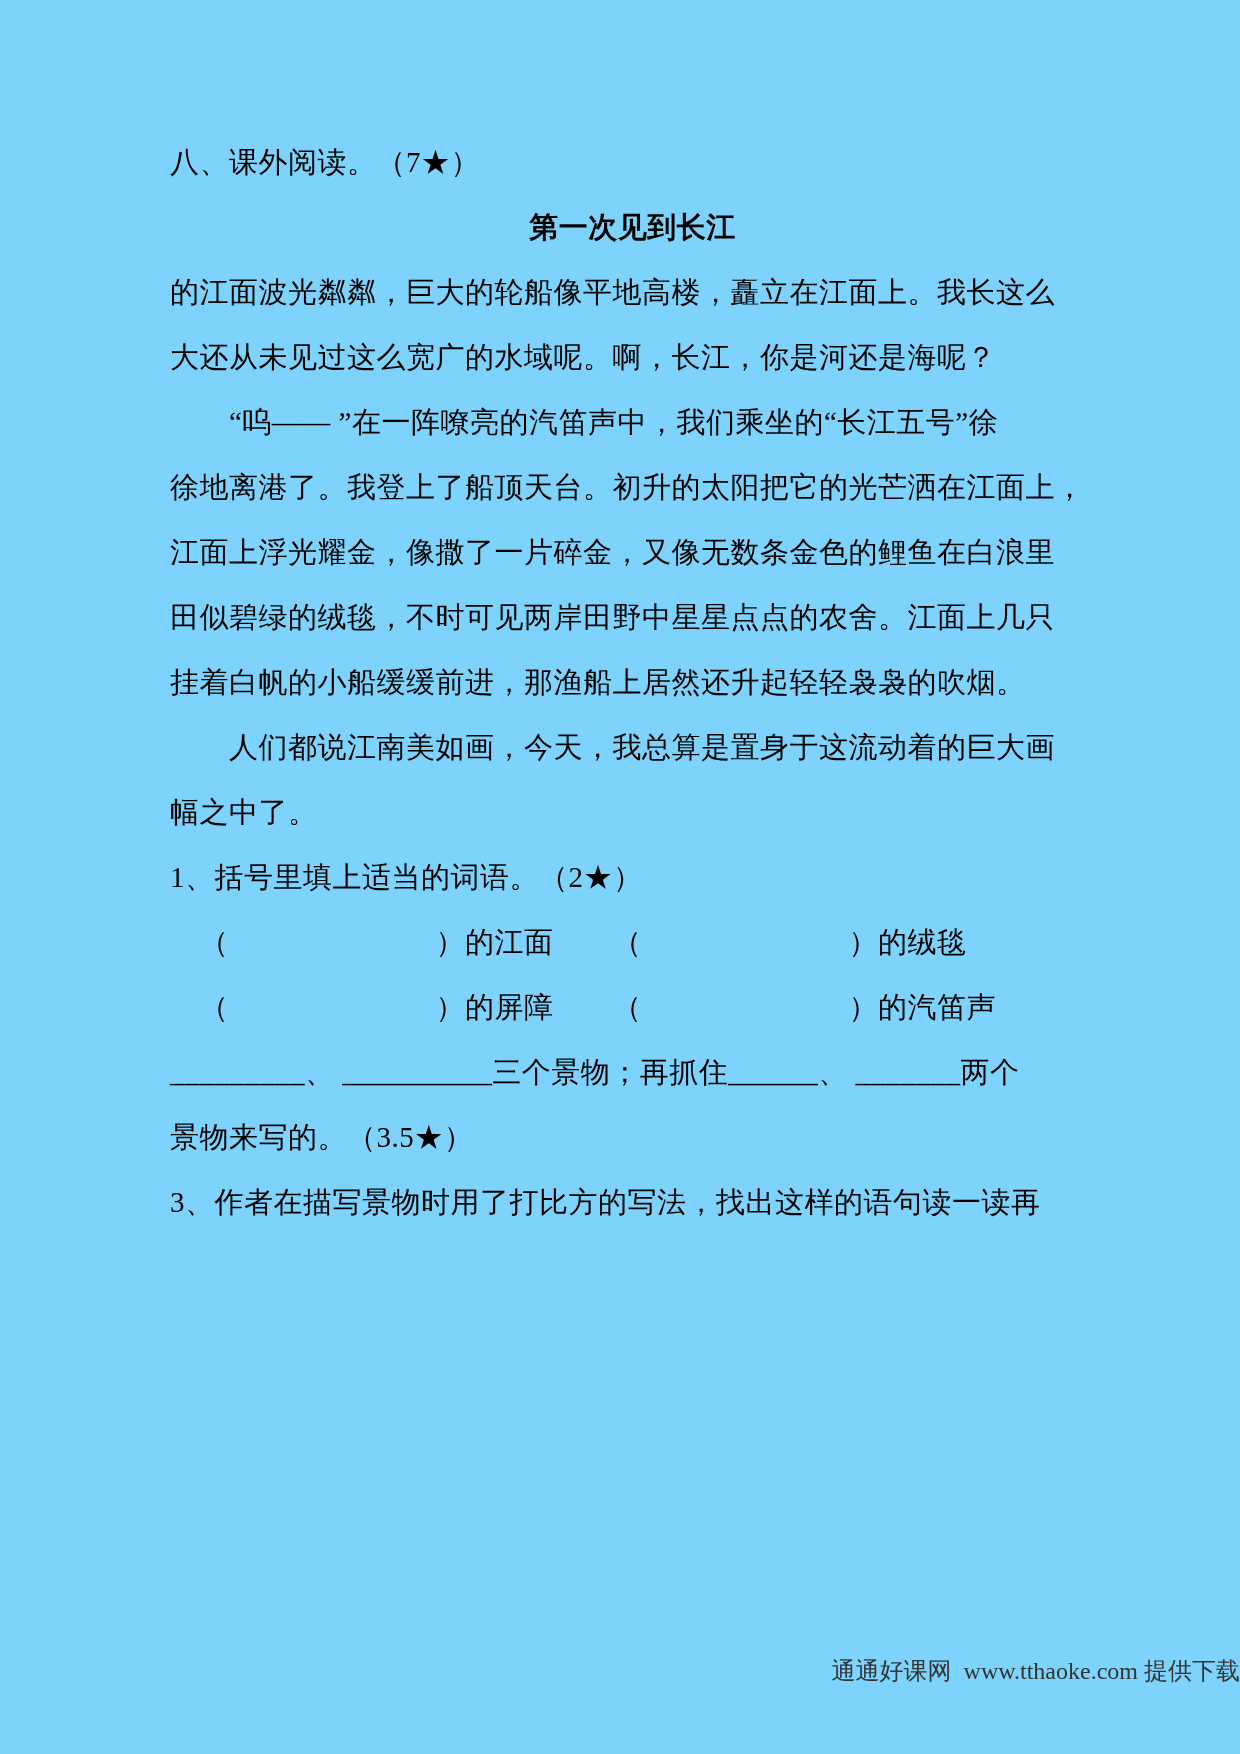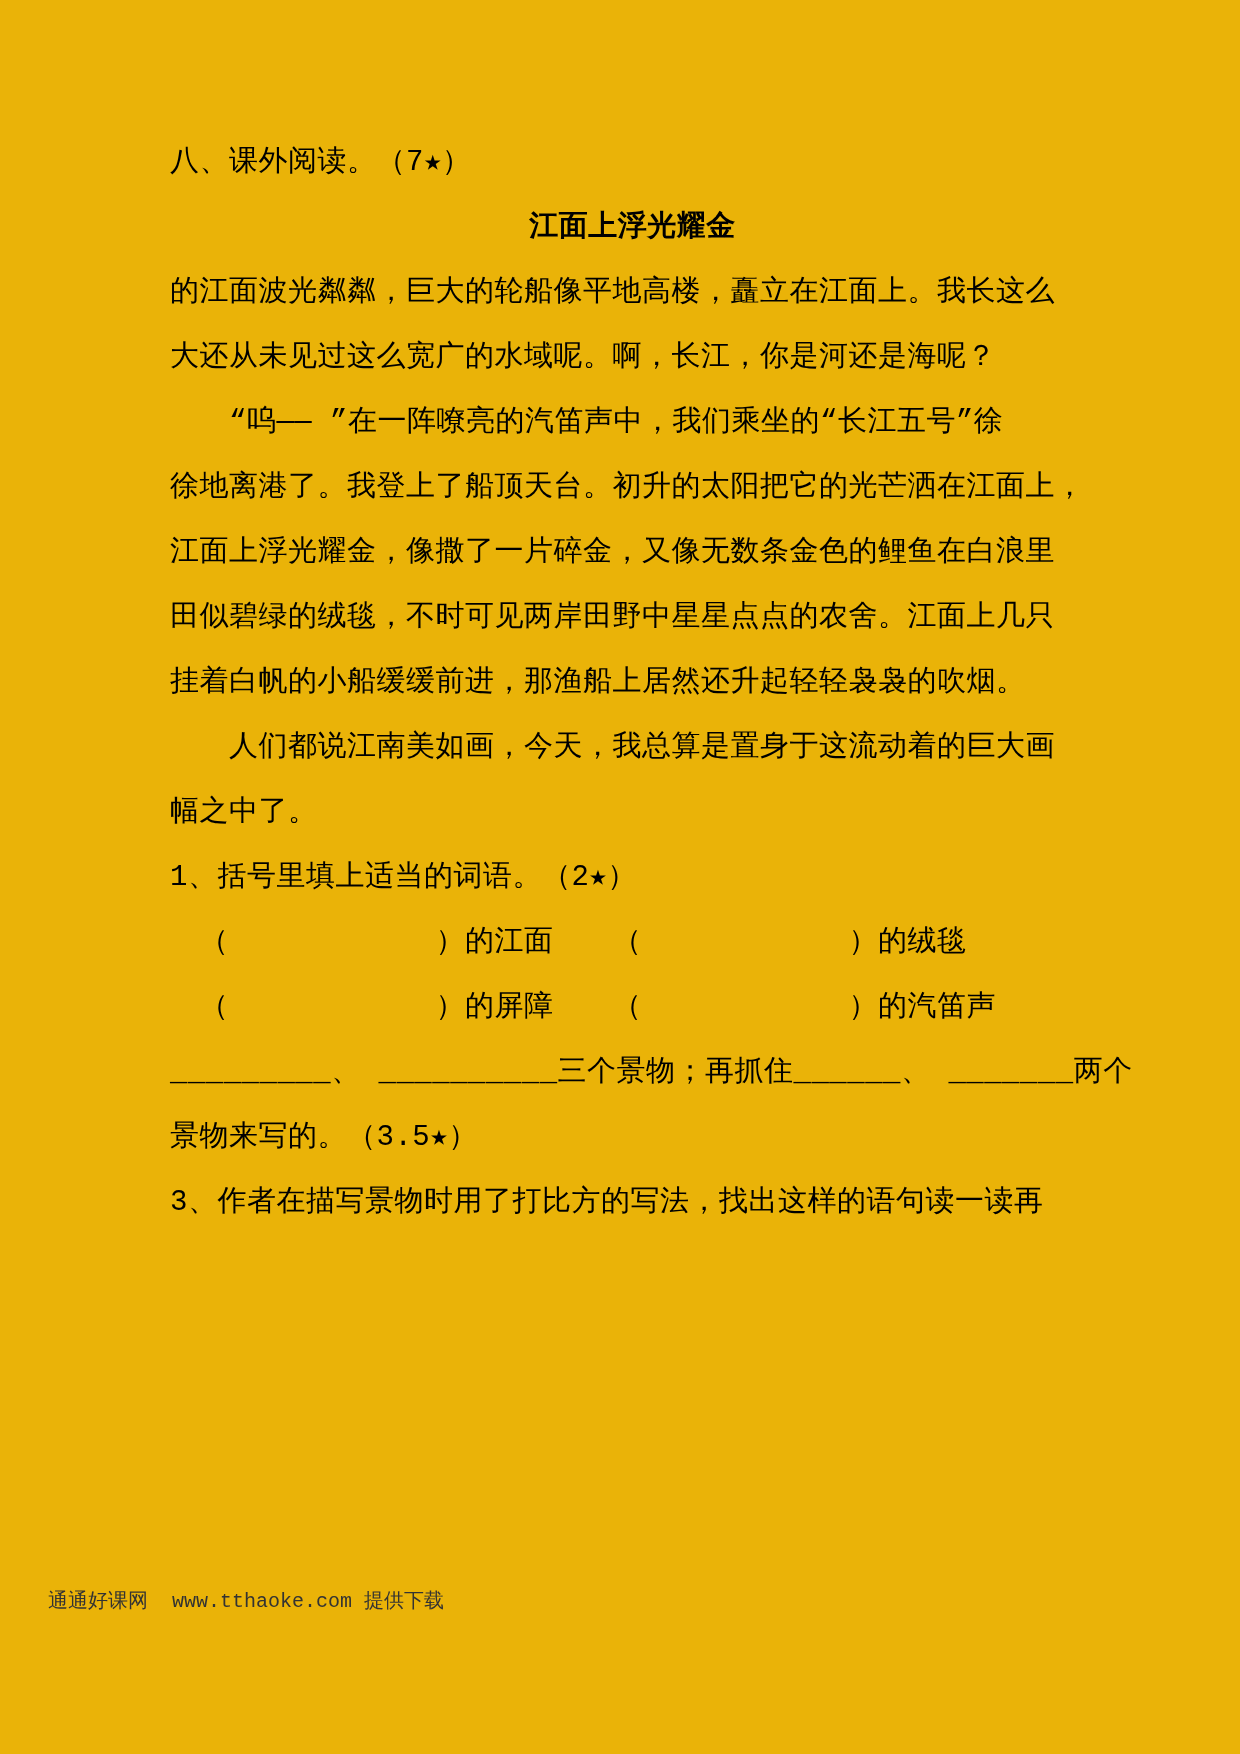--- a/index.html
+++ b/index.html
@@ -4,23 +4,23 @@
 <style>
   html, body {
     margin: 0;
     padding: 0;
     background: #ffffff;
   }
   .page {
     position: relative;
     width: 1240px;
     height: 1754px;
-    background: #eab308;
+    background: #7dd3fc;
     color: #000000;
-    font-family: Liberation Mono, monospace;
+    font-family: Liberation Serif, serif;
     overflow: hidden;
   }
   .content {
     position: absolute;
     top: 130px;
     left: 170px;
     width: 925px;
   }
   .line {
     font-size: 29px;
@@ -29,36 +29,36 @@
     letter-spacing: 0.5px;
     white-space: pre;
     text-align: left;
   }
   .line.title-line {
     text-align: center;
     font-weight: bold;
   }
   .footer {
     position: absolute;
-    top: 1564px;
+    top: 1628px;
     left: 0;
     width: 100%;
-    text-align: left;
-    font-size: 20px;
+    text-align: right;
+    font-size: 24px;
     color: #333333;
     white-space: pre;
   }
 </style>
 </head>
 <body>
 
 <div class="page">
   <div class="content">
     <div class="line">八、课外阅读。（7★）</div>
-    <div class="line title-line">江面上浮光耀金</div>
+    <div class="line title-line">第一次见到长江</div>
     <div id="passage">
         <div class="line">的江面波光粼粼，巨大的轮船像平地高楼，矗立在江面上。我长这么</div>
         <div class="line">大还从未见过这么宽广的水域呢。啊，长江，你是河还是海呢？</div>
         <div class="line">　　“呜—— ”在一阵嘹亮的汽笛声中，我们乘坐的“长江五号”徐</div>
         <div class="line">徐地离港了。我登上了船顶天台。初升的太阳把它的光芒洒在江面上，</div>
         <div class="line">江面上浮光耀金，像撒了一片碎金，又像无数条金色的鲤鱼在白浪里</div>
         <div class="line">田似碧绿的绒毯，不时可见两岸田野中星星点点的农舍。江面上几只</div>
         <div class="line">挂着白帆的小船缓缓前进，那渔船上居然还升起轻轻袅袅的吹烟。</div>
         <div class="line">　　人们都说江南美如画，今天，我总算是置身于这流动着的巨大画</div>
         <div class="line">幅之中了。</div>

